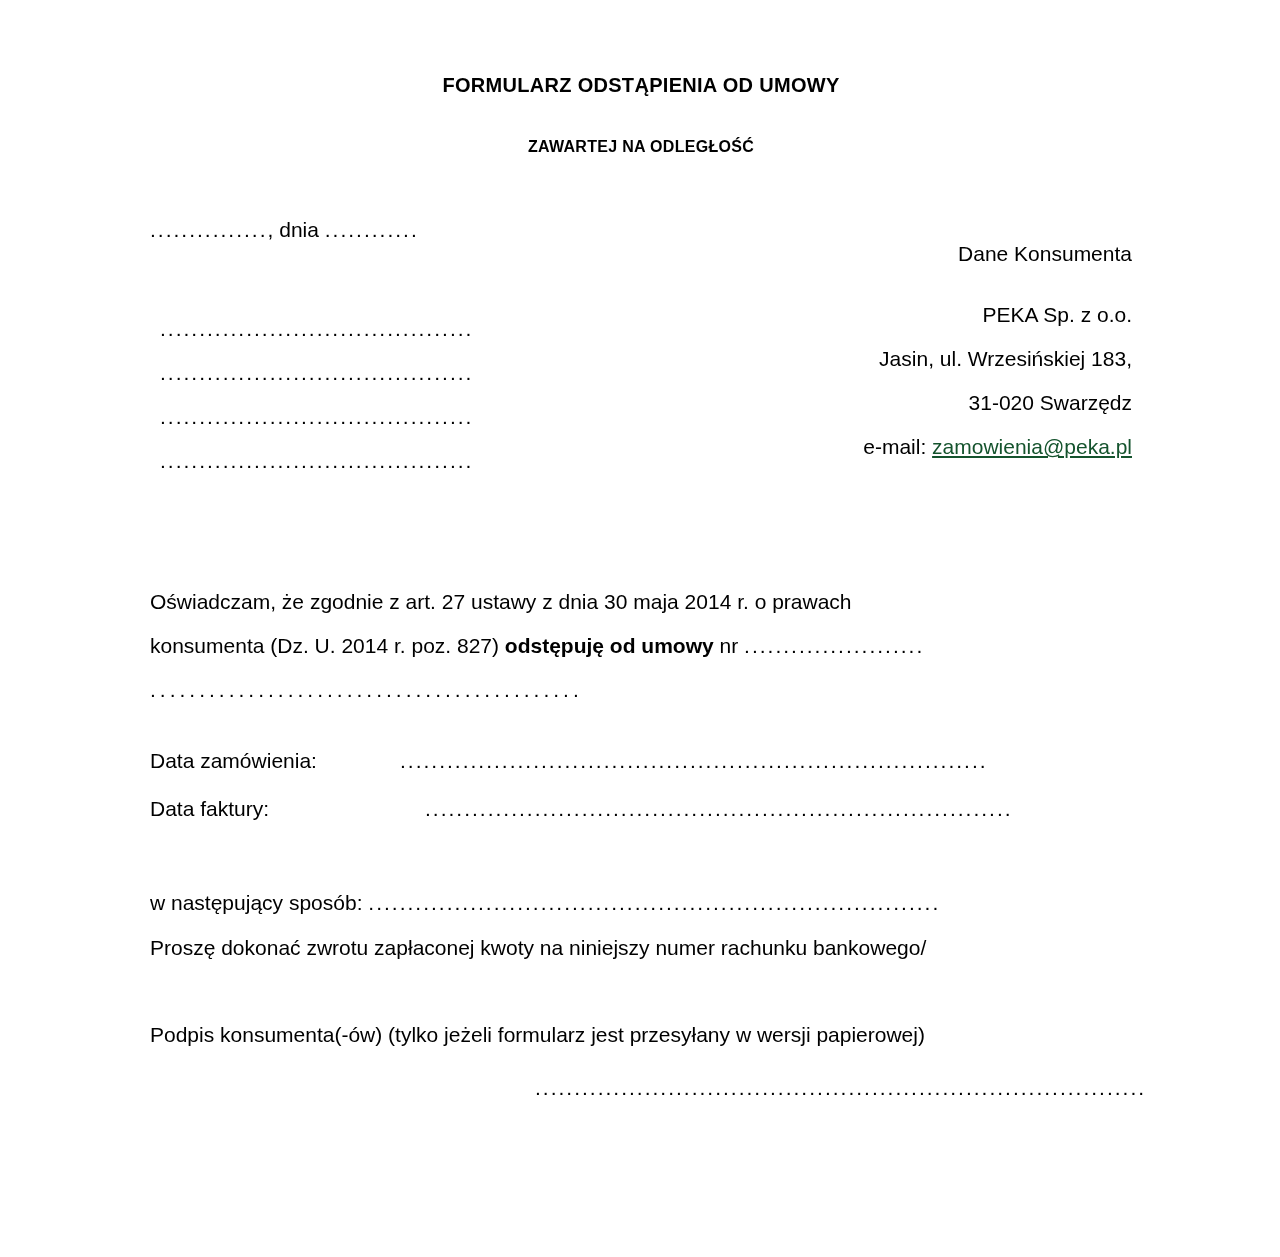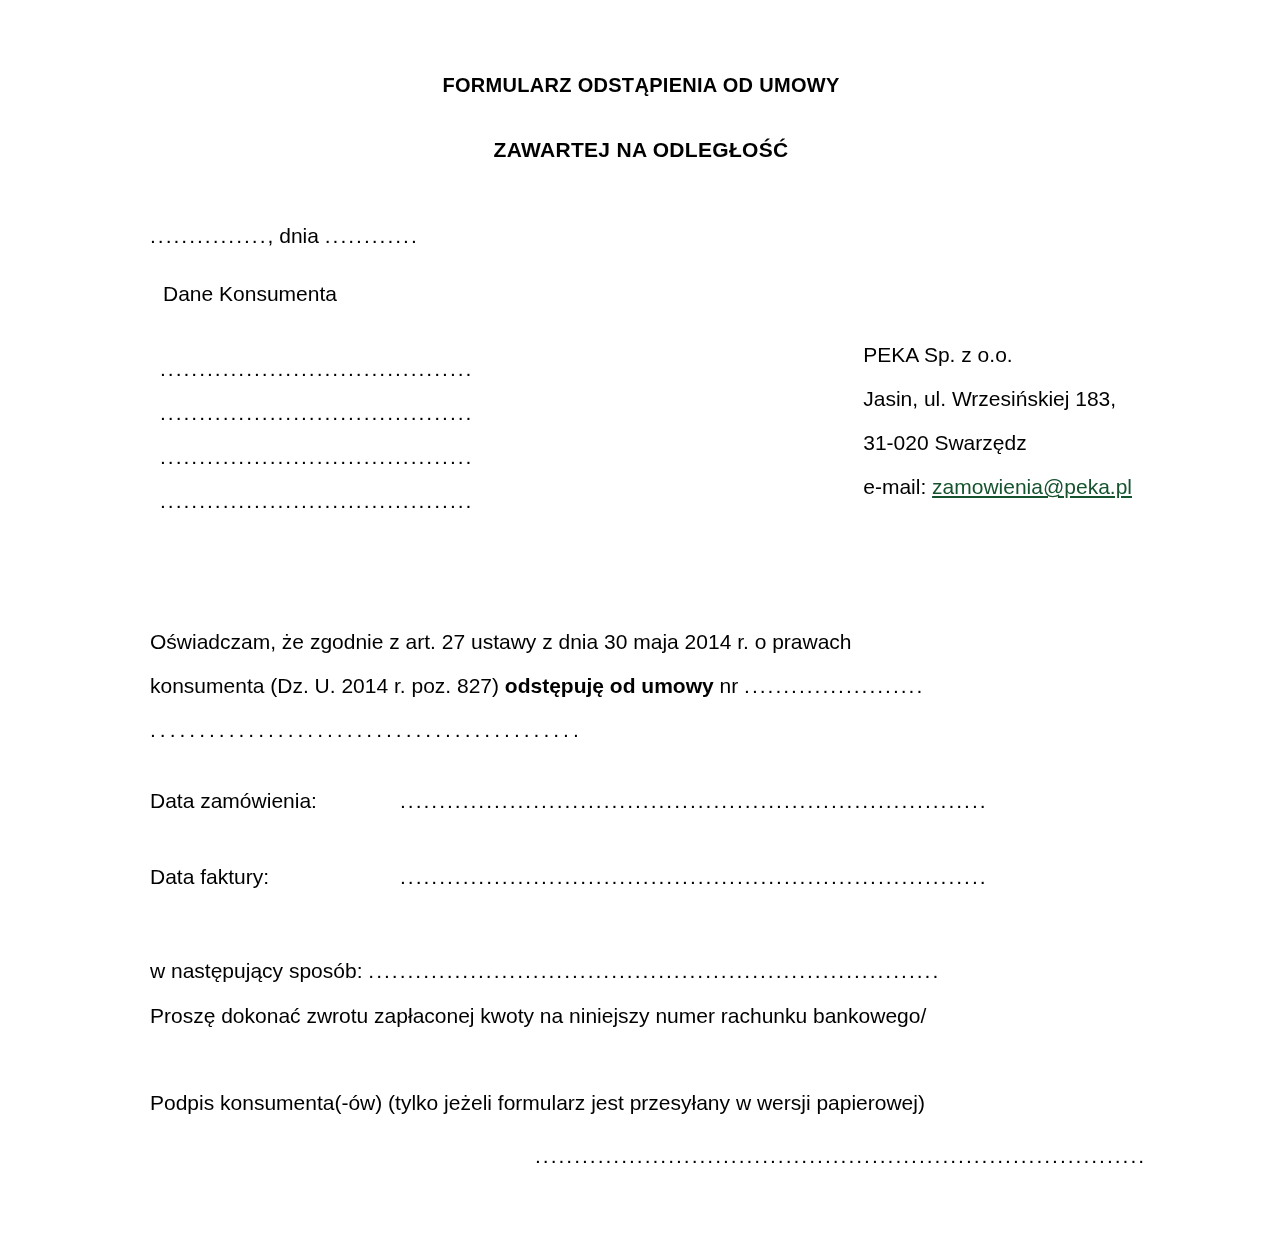--- a/index.html
+++ b/index.html
@@ -19,55 +19,56 @@
     padding: 0 148px 0 150px;
   }
   .title {
     text-align: center;
     font-weight: bold;
     font-size: 20px;
     letter-spacing: 0.3px;
     margin-top: 74px;
   }
   .title2 {
-    font-size: 21px;
+    font-size: 16px;
     margin-top: 41px;
   }
   .date-line {
     margin-top: 62px;
     text-align: left;
     white-space: nowrap;
   }
   .dots {
     letter-spacing: 2px;
     white-space: nowrap;
   }
   .dots-wide {
     letter-spacing: 4px;
     white-space: nowrap;
   }
   .consumer-heading {
-    margin-top: 34px;
     margin-left: 13px;
+    text-align: right;
   }
   .columns {
     margin-top: 27px;
     display: flex;
     justify-content: space-between;
     align-items: flex-start;
   }
   .consumer-lines {
     padding-top: 14px;
     margin-left: 10px;
   }
   .consumer-lines .blank-line {
     line-height: 44px;
     height: 44px;
   }
   .address {
+    text-align: right;
   }
   .address .addr-line {
     line-height: 44px;
     height: 44px;
   }
   .email-link {
     color: #14532d;
     text-decoration: underline;
     cursor: pointer;
   }
@@ -78,21 +79,21 @@
   .bold { font-weight: bold; }
   .field-row {
     display: flex;
     line-height: 24px;
   }
   .field-row .field-label {
     width: 250px;
     flex: 0 0 250px;
   }
   .row-1 { margin-top: 37px; }
-  .row-2 { margin-top: 52px; }
+  .row-2 { margin-top: 24px; gap: 25px; }
   .refund {
     margin-top: 59px;
     line-height: 45px;
   }
   .signature-label {
     margin-top: 53px;
     line-height: 24px;
   }
   .signature-dots {
     margin-top: 29px;

